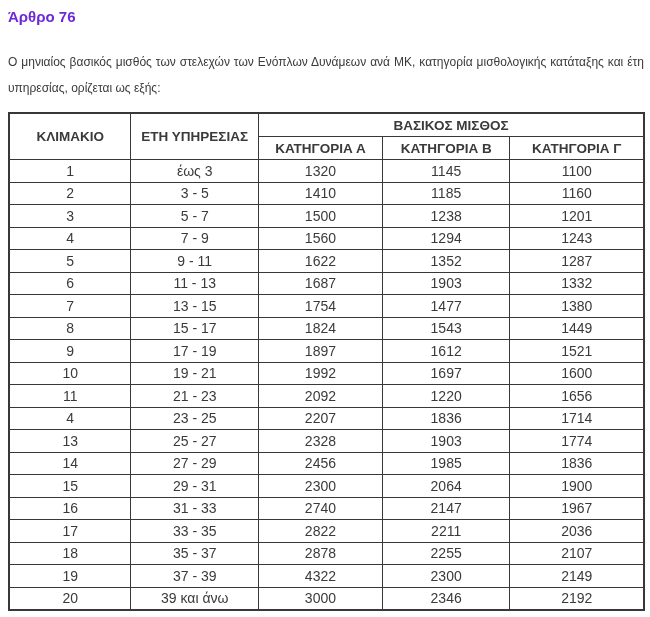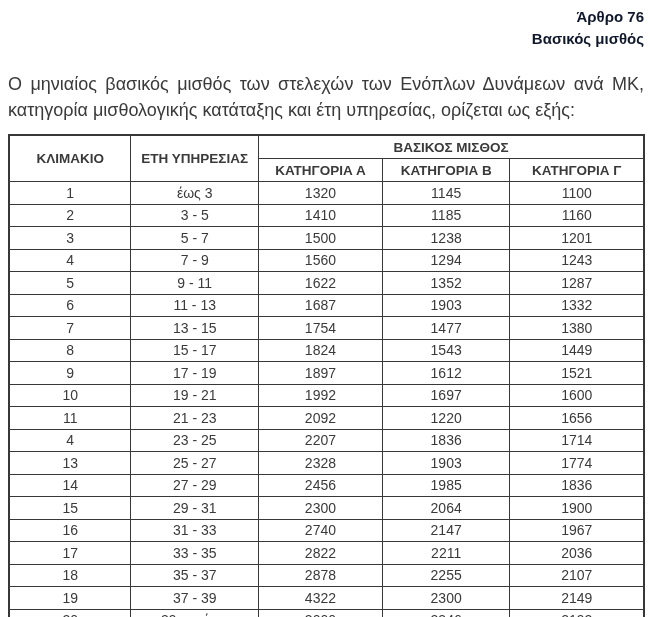--- a/index.html
+++ b/index.html
@@ -11,29 +11,29 @@
     width: 650px;
     height: 617px;
     box-sizing: border-box;
     padding: 6px 6px 0 8px;
     background: #ffffff;
     font-family: "Liberation Sans", sans-serif;
     color: #3a3a3a;
     overflow: hidden;
   }
   .title-line {
-    text-align: right;
+    text-align: left;
     font-weight: bold;
     font-size: 15px;
     line-height: 22px;
-    color: #0f172a;
+    color: #6d28d9;
   }
   .intro {
     margin: 21px 0 11px 0;
-    font-size: 18px;
+    font-size: 12px;
     line-height: 26px;
     text-align: justify;
     color: #3a3a3a;
   }
   table.salary {
     width: 637px;
     border-collapse: collapse;
     table-layout: fixed;
     border: 2px solid #383838;
   }
@@ -61,21 +61,20 @@
   col.c3 { width: 19.5%; }
   col.c4 { width: 20.1%; }
   col.c5 { width: 21.1%; }
 </style>
 </head>
 <body>
 
 <div class="page">
 
   <div class="title-line">Άρθρο 76</div>
-  <div class="title-line">Βασικός μισθός</div>
 
   <p class="intro">Ο μηνιαίος βασικός μισθός των στελεχών των Ενόπλων Δυνάμεων ανά ΜΚ, κατηγορία μισθολογικής κατάταξης και έτη υπηρεσίας, ορίζεται ως εξής:</p>
 
   <table class="salary">
     <colgroup>
       <col class="c1">
         <col class="c2">
         <col class="c3">
         <col class="c4">
         <col class="c5">

